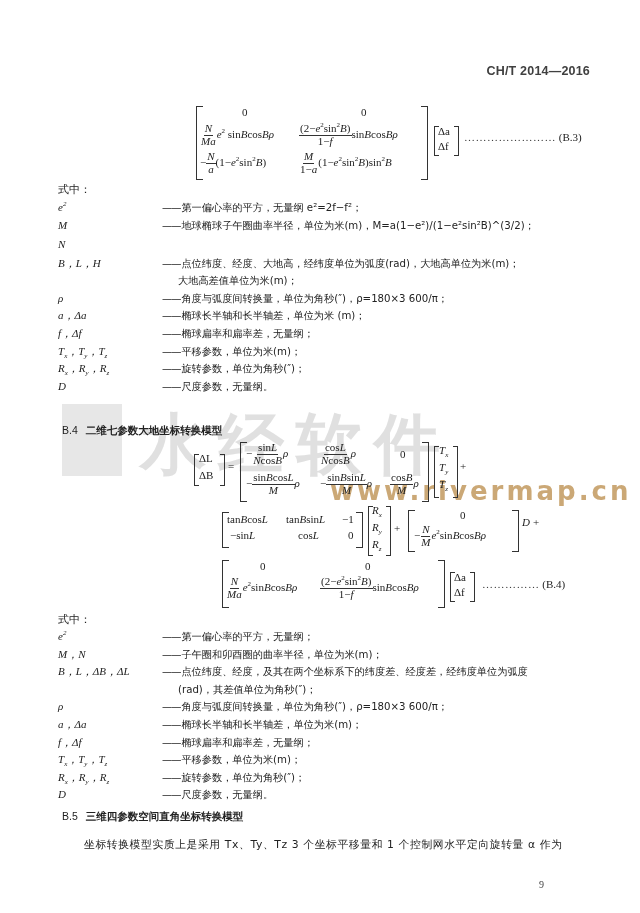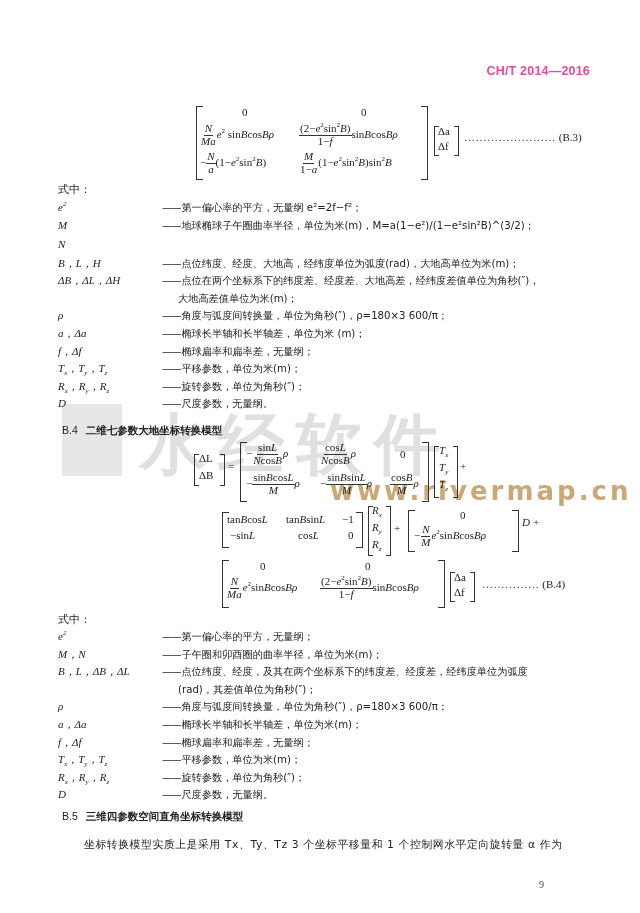--- a/index.html
+++ b/index.html
@@ -3,21 +3,21 @@
 <meta charset="utf-8">
 <style>
   html, body { margin: 0; padding: 0; }
   body {
     width: 640px; height: 913px; background: #ffffff; position: relative; overflow: hidden;
     font-family: "DejaVu Serif", "Liberation Serif", serif; color: #1e1e1e;
   }
   .abs { position: absolute; }
   .header-code {
     right: 50px; top: 64px; font-family: "Liberation Sans", "DejaVu Sans", sans-serif;
-    font-size: 12.5px; font-weight: bold; letter-spacing: 0.2px; color: #ec4899;
+    font-size: 12.5px; font-weight: bold; letter-spacing: 0.2px; color: #404040;
   }
   .it { font-style: italic; }
   .math { font-family: "Liberation Serif", "DejaVu Serif", serif; font-size: 11px; color: #222; }
   .bracket { position: absolute; border: 1.2px solid #333; width: 6px; }
   .bl { border-right: none; }
   .br { border-left: none; }
   .frac { display: inline-flex; flex-direction: column; align-items: center; vertical-align: middle; line-height: 1.05; }
   .frac .num { border-bottom: 1px solid #333; padding: 0 1px; }
   .frac .den { padding: 0 1px; }
   .cell { position: absolute; white-space: nowrap; }
@@ -106,24 +106,20 @@
     <span class="def-text">地球椭球子午圈曲率半径，单位为米(m)，M=a(1−e²)/(1−e²sin²B)^(3/2)；</span>
   </div>
   <div class="def-row" style="height:19px;">
     <span class="def-sym">N</span>
   </div>
   <div class="def-row">
     <span class="def-sym">B，L，H</span>
     <span class="def-text">点位纬度、经度、大地高，经纬度单位为弧度(rad)，大地高单位为米(m)；</span>
   </div>
   <div class="def-row">
-    <span class="def-sym">ΔB，ΔL，ΔH</span>
-    <span class="def-text">点位在两个坐标系下的纬度差、经度差、大地高差，经纬度差值单位为角秒(″)，</span>
-  </div>
-  <div class="def-row">
     <span class="def-cont">大地高差值单位为米(m)；</span>
   </div>
   <div class="def-row">
     <span class="def-sym">ρ</span>
     <span class="def-text">角度与弧度间转换量，单位为角秒(″)，ρ=180×3 600/π；</span>
   </div>
   <div class="def-row">
     <span class="def-sym">a，Δa</span>
     <span class="def-text">椭球长半轴和长半轴差，单位为米 (m)；</span>
   </div>

